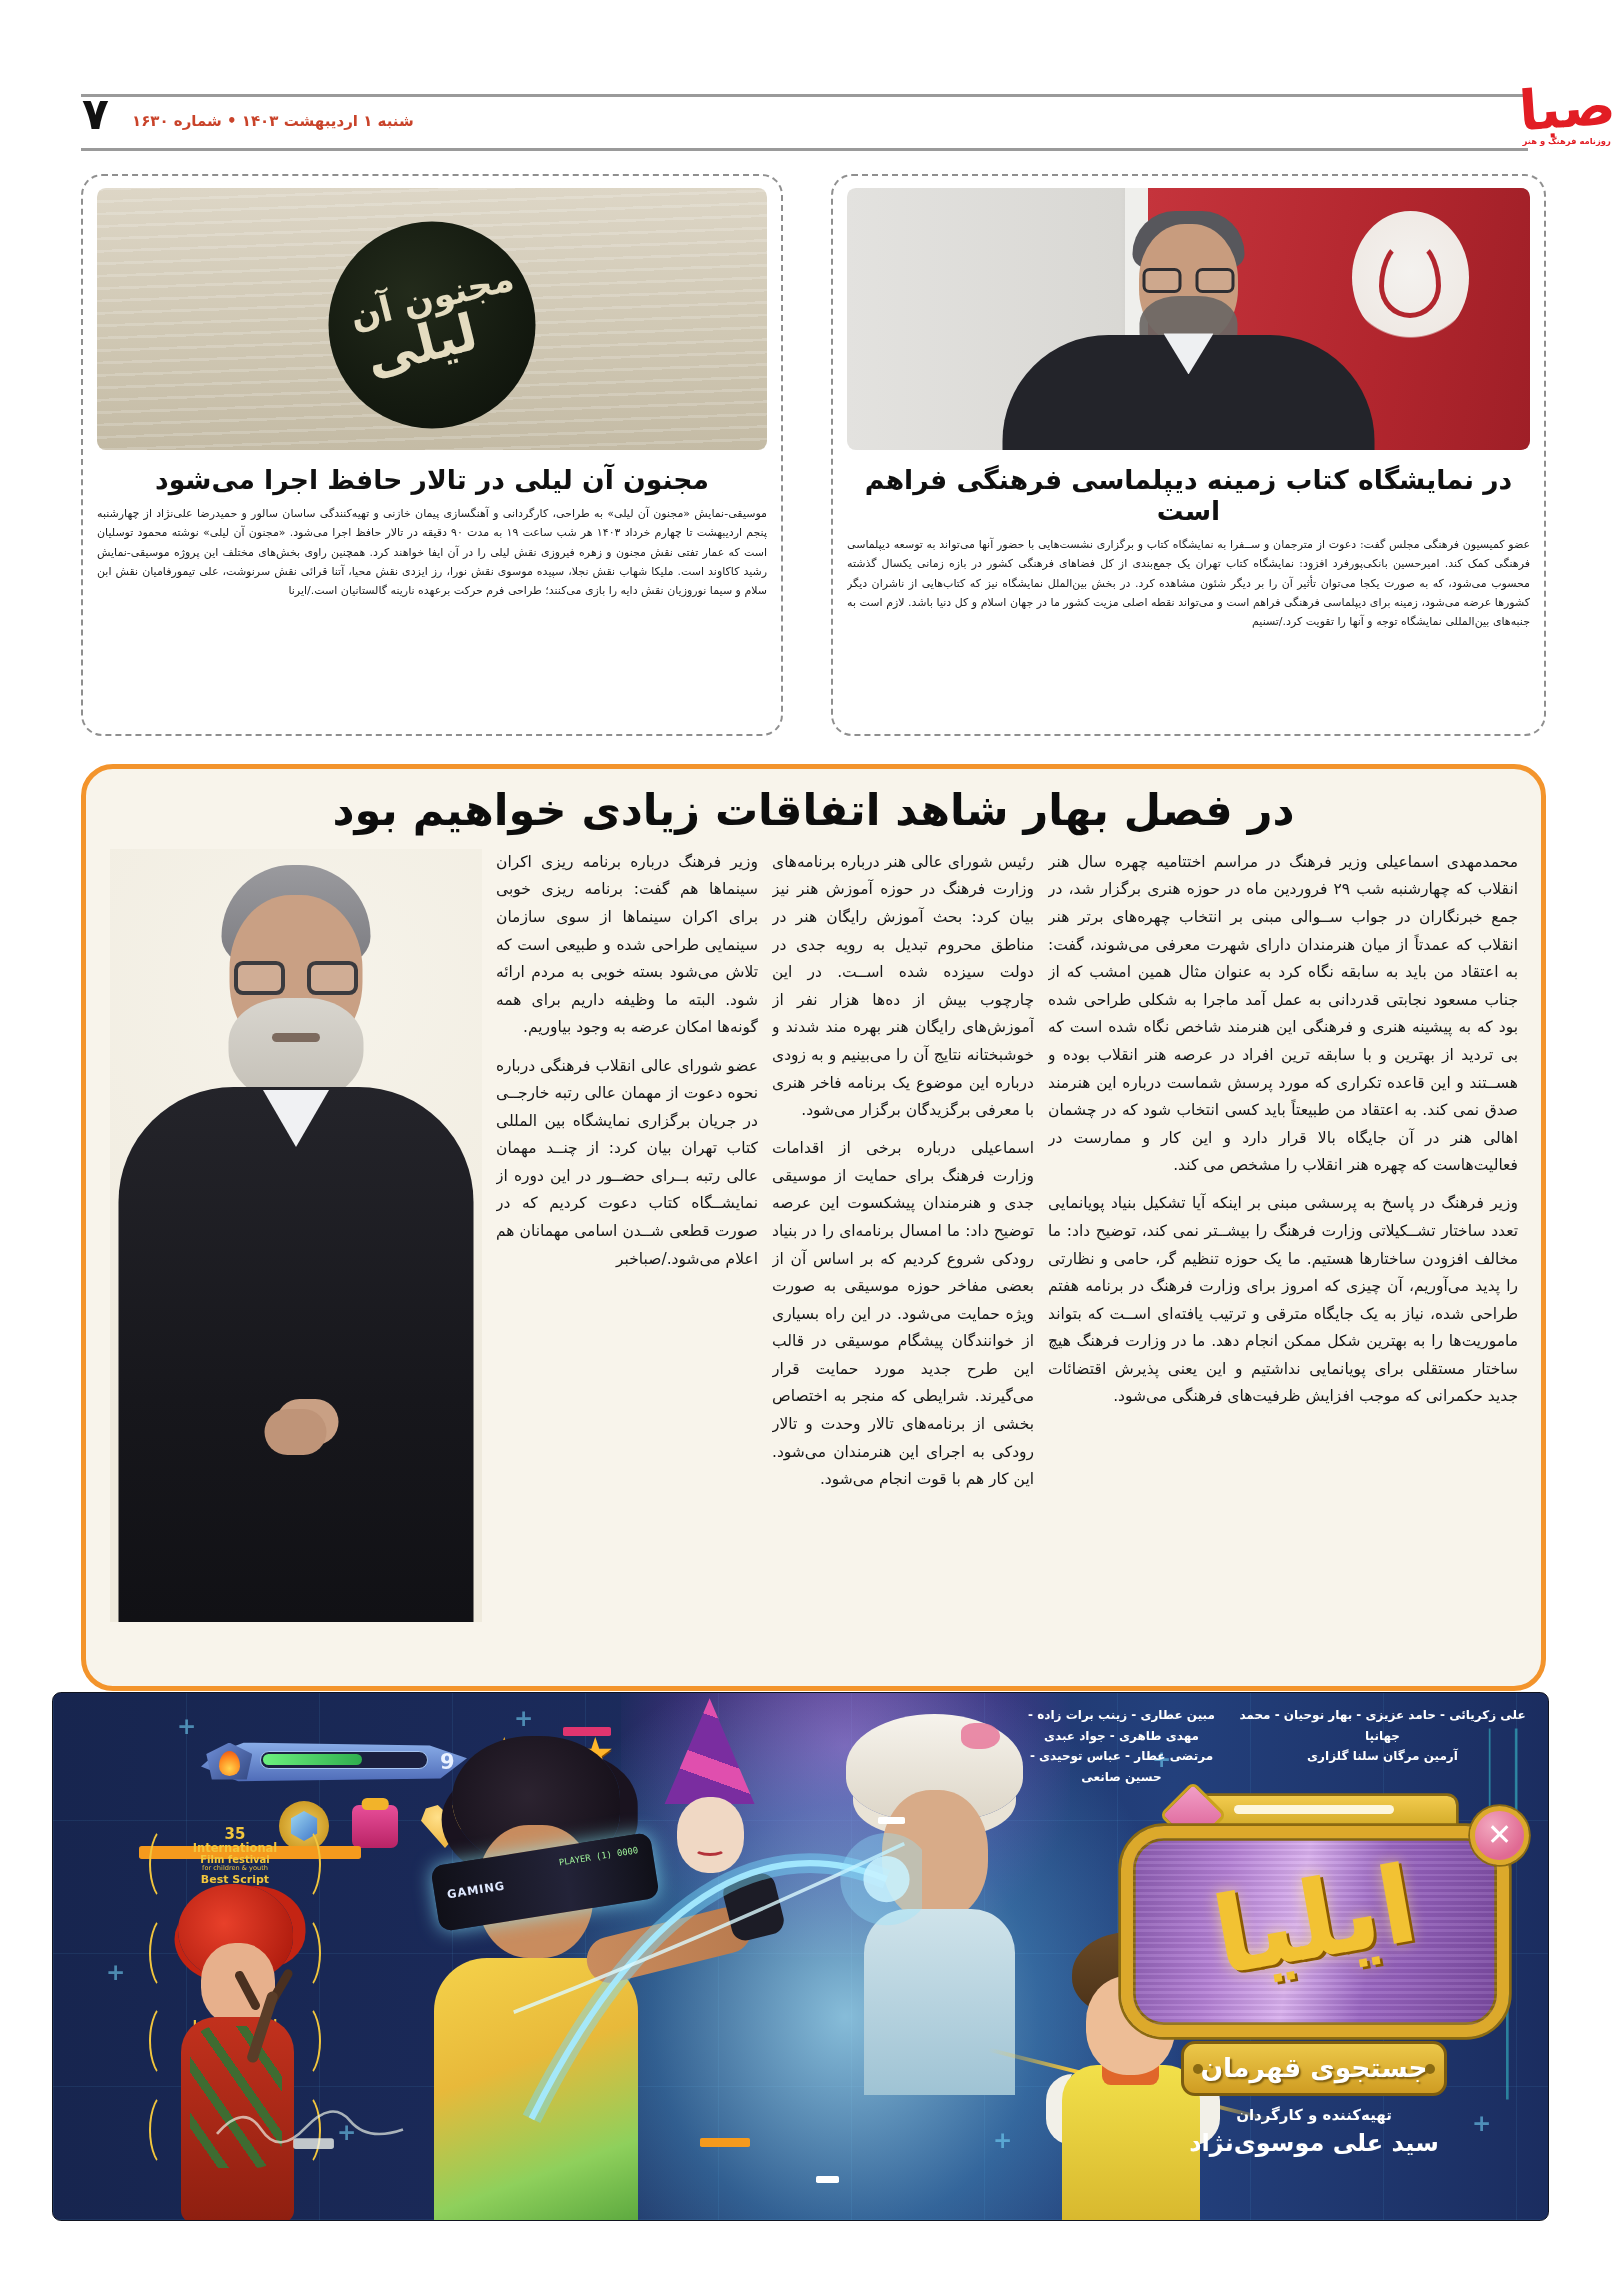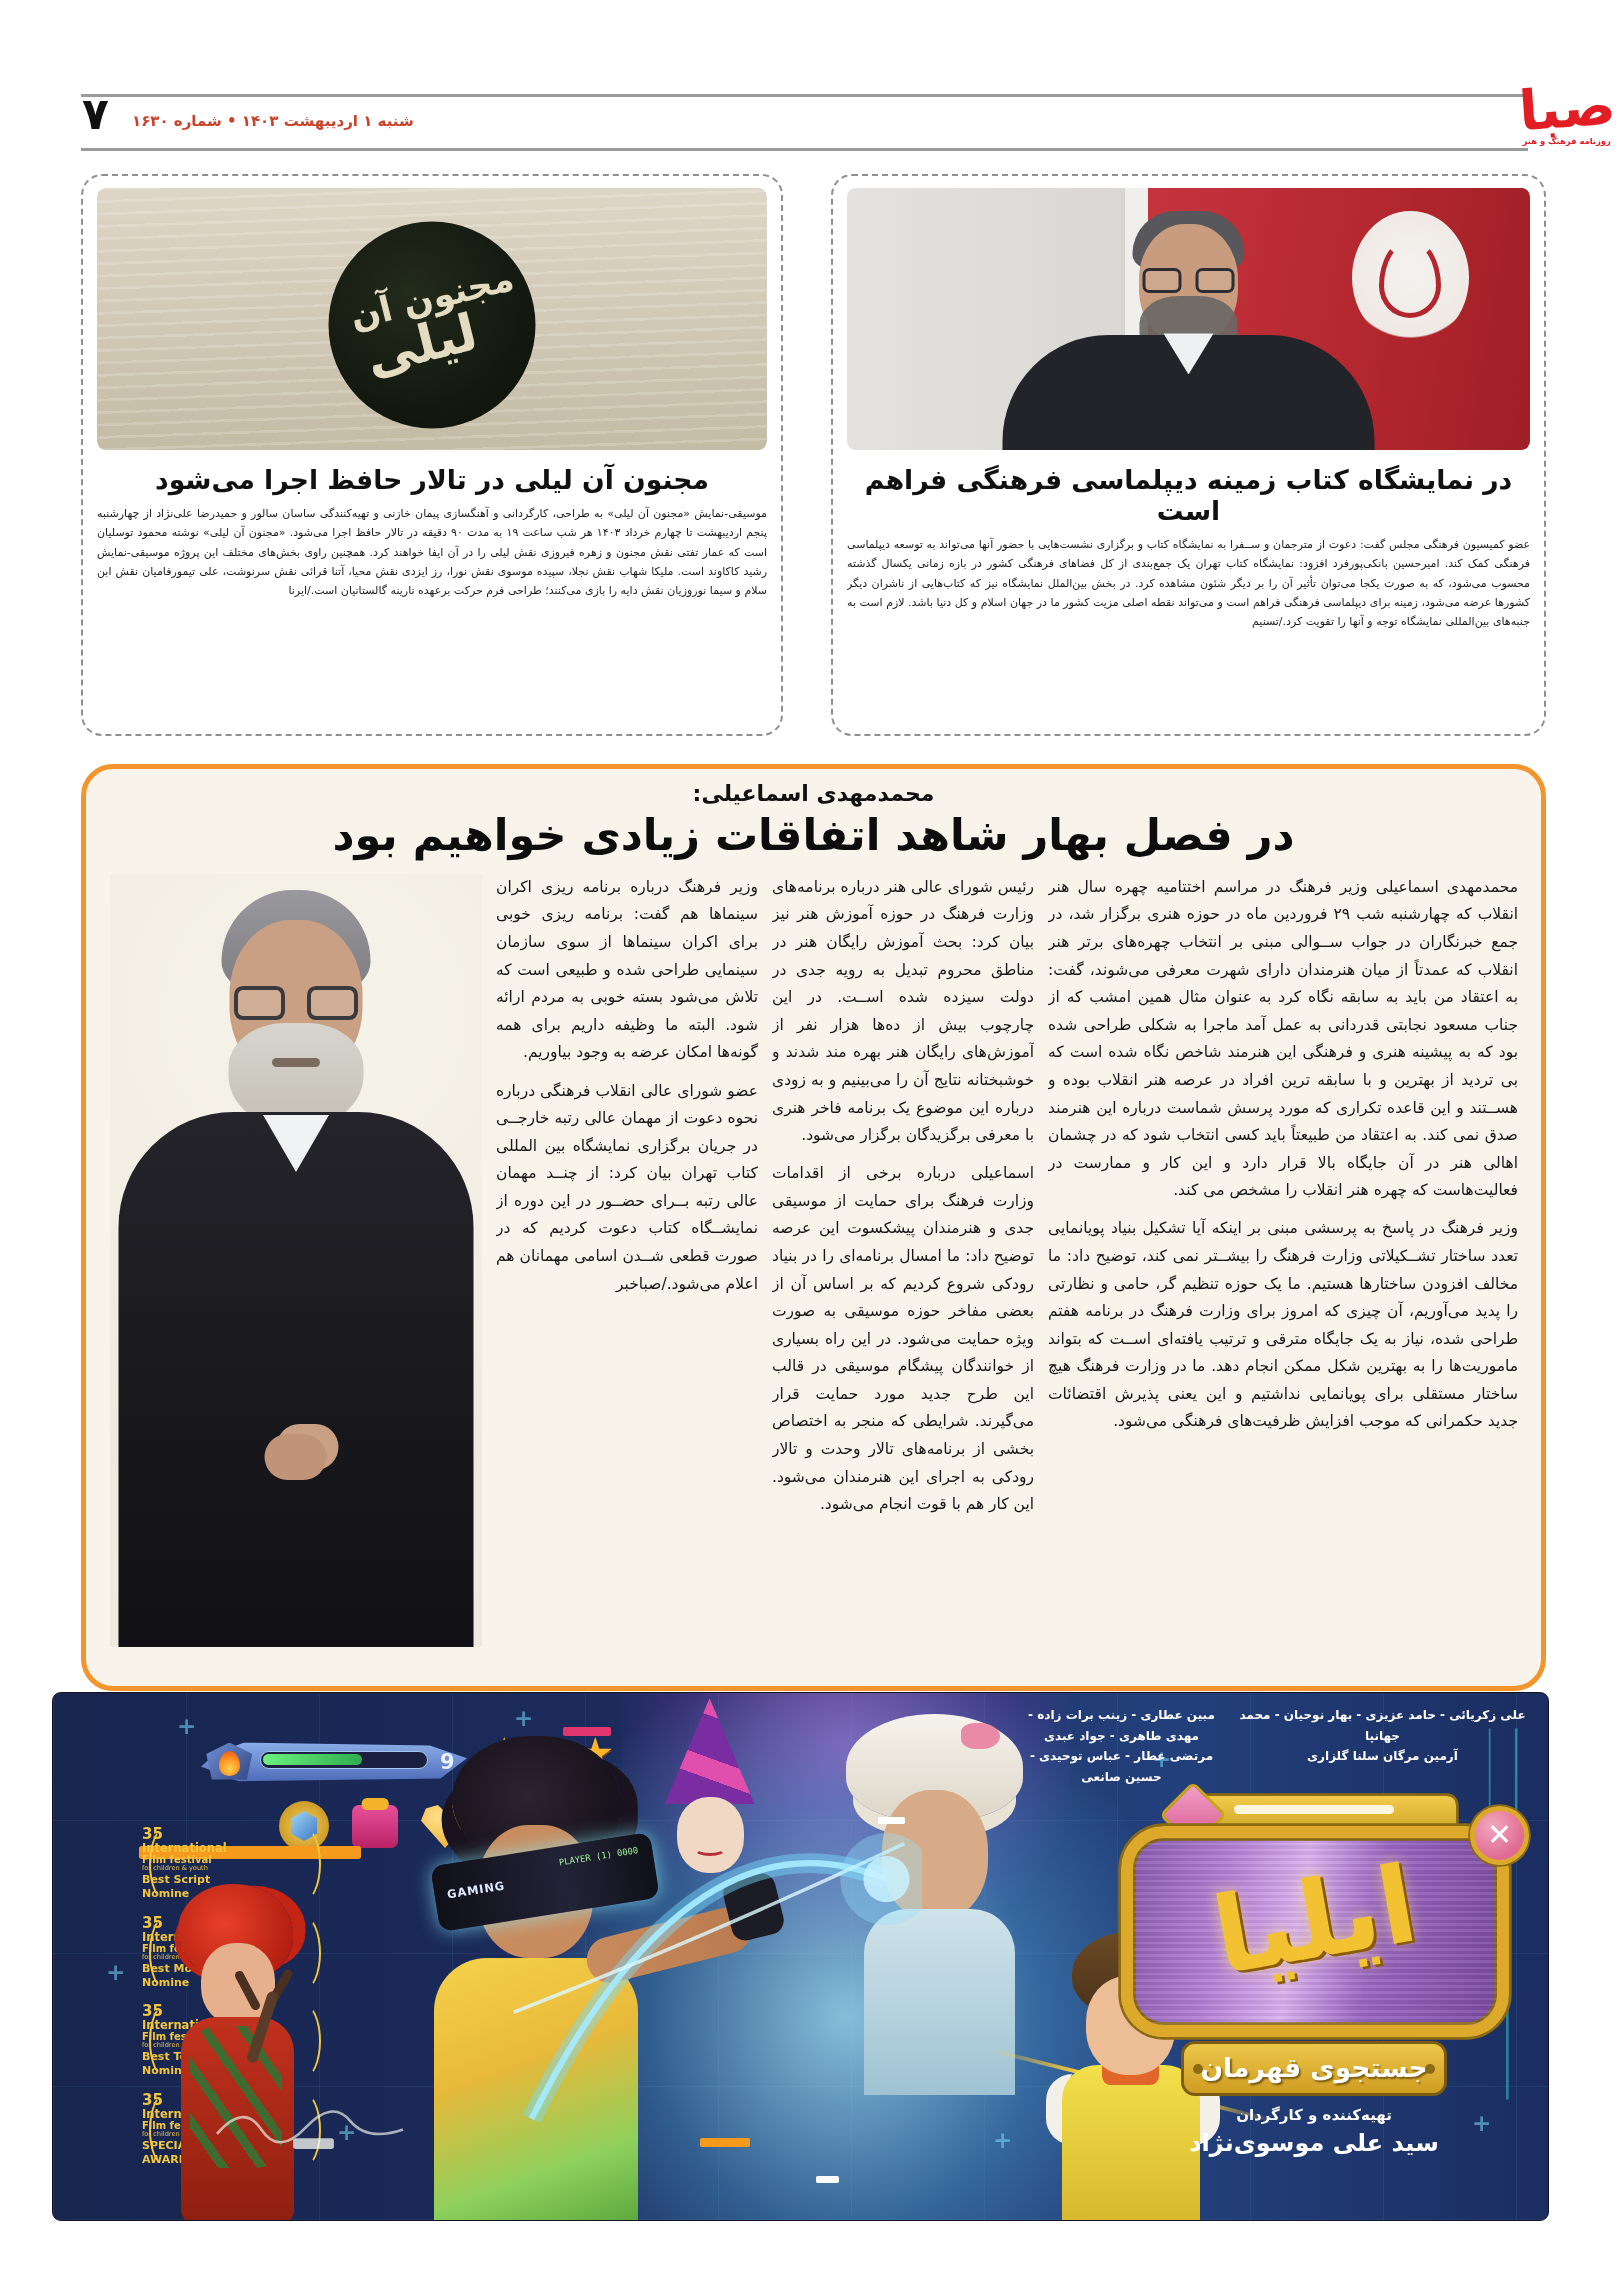--- a/index.html
+++ b/index.html
@@ -99,21 +99,21 @@
   .hud-icons { position:absolute; left:226px; top:108px; display:flex; gap:23px; align-items:center; }
   .ic-heart { width:48px; height:44px; position:relative; }
   .ic-heart:before { content:""; position:absolute; inset:0; background:radial-gradient(circle at 35% 30%, #ffe08a, #e8a21e); clip-path:polygon(50% 100%,0 38%,10% 10%,35% 2%,50% 18%,65% 2%,90% 10%,100% 38%); }
   .ic-gift { width:46px; height:43px; background:linear-gradient(180deg,#e84f9a,#b92365); border-radius:7px; position:relative; }
   .ic-gift:before { content:""; position:absolute; left:50%; top:-7px; width:26.6px; height:12.4px; transform:translateX(-50%); background:#f2b32a; border-radius:5.3px; }
   .ic-medal { width:50px; height:50px; border-radius:50%; background:radial-gradient(circle, #f2cf5e 0%, #c9951f 80%); position:relative; }
   .ic-medal:before { content:""; position:absolute; left:50%; top:50%; width:26.6px; height:30px; transform:translate(-50%,-50%); background:linear-gradient(135deg,#9fd9f2,#3f76c9); clip-path:polygon(50% 0,100% 25%,100% 75%,50% 100%,0 75%,0 25%); }
   .hud-orange { position:absolute; left:86px; top:153px; width:222px; height:13.3px; background:#f59a1d; border-radius:2.7px; }
 
   
-  .laurel { position:absolute; left:89px; width:186px; height:76px; color:#f2c63d; direction:ltr; line-height:1.08; }
+  .laurel { position:absolute; left:89px; width:186px; height:76px; color:#f2c63d; text-align:center; direction:ltr; line-height:1.08; }
   .laurel .arcL,.laurel .arcR { position:absolute; top:0; width:35px; height:100%; border:2.7px solid transparent; border-radius:50%; }
   .laurel .arcL { left:7px; border-left-color:#f2c63d; }
   .laurel .arcR { right:7px; border-right-color:#f2c63d; }
   .laurel .n { font-size:15px; font-weight:bold; }
   .laurel .t1 { font-size:11.5px; font-weight:bold; }
   .laurel .t2 { font-size:10px; font-weight:bold; }
   .laurel .t3 { font-size:6.6px; }
   .laurel .a { font-size:11px; font-weight:bold; margin-top:1.8px; }
 
   
@@ -231,21 +231,20 @@
         <div class="beard"></div>
           <div class="suit"></div>
           <div class="shirt"></div>
       </div>
     </div>
     <h2>در نمایشگاه کتاب زمینه دیپلماسی فرهنگی فراهم است</h2>
     <div class="body">عضو کمیسیون فرهنگی مجلس گفت: دعوت از مترجمان و ســفرا به نمایشگاه کتاب و برگزاری نشست‌هایی با حضور آنها می‌تواند به توسعه دیپلماسی فرهنگی کمک کند. امیرحسین بانکی‌پورفرد افزود: نمایشگاه کتاب تهران یک جمع‌بندی از کل فضاهای فرهنگی کشور در بازه زمانی یکسال گذشته محسوب می‌شود، که به صورت یکجا می‌توان تأثیر آن را بر دیگر شئون مشاهده کرد. در بخش بین‌الملل نمایشگاه نیز که کتاب‌هایی از ناشران دیگر کشورها عرضه می‌شود، زمینه برای دیپلماسی فرهنگی فراهم است و می‌تواند نقطه اصلی مزیت کشور ما در جهان اسلام و کل دنیا باشد. لازم است به جنبه‌های بین‌المللی نمایشگاه توجه و آنها را تقویت کرد./تسنیم</div>
   </div>
 
   <div class="main-box">
-    <div class="kicker">محمدمهدی اسماعیلی:</div>
     <div class="main-headline">در فصل بهار شاهد اتفاقات زیادی خواهیم بود</div>
     <div class="m-content">
       <div class="mcol a">
         <p>محمدمهدی اسماعیلی وزیر فرهنگ در مراسم اختتامیه چهره سال هنر انقلاب که چهارشنبه شب ۲۹ فروردین ماه در حوزه هنری برگزار شد، در جمع خبرنگاران در جواب ســوالی مبنی بر انتخاب چهره‌های برتر هنر انقلاب که عمدتاً از میان هنرمندان دارای شهرت معرفی می‌شوند، گفت: به اعتقاد من باید به سابقه نگاه کرد به عنوان مثال همین امشب که از جناب مسعود نجابتی قدردانی به عمل آمد ماجرا به شکلی طراحی شده بود که به پیشینه هنری و فرهنگی این هنرمند شاخص نگاه شده است که بی تردید از بهترین و با سابقه ترین افراد در عرصه هنر انقلاب بوده و هســتند و این قاعده تکراری که مورد پرسش شماست درباره این هنرمند صدق نمی کند. به اعتقاد من طبیعتاً باید کسی انتخاب شود که در چشمان اهالی هنر در آن جایگاه بالا قرار دارد و این کار و ممارست در فعالیت‌هاست که چهره هنر انقلاب را مشخص می کند.</p>
         <p>وزیر فرهنگ در پاسخ به پرسشی مبنی بر اینکه آیا تشکیل بنیاد پویانمایی تعدد ساختار تشــکیلاتی وزارت فرهنگ را بیشــتر نمی کند، توضیح داد: ما مخالف افزودن ساختارها هستیم. ما یک حوزه تنظیم گر، حامی و نظارتی را پدید می‌آوریم، آن چیزی که امروز برای وزارت فرهنگ در برنامه هفتم طراحی شده، نیاز به یک جایگاه مترقی و ترتیب یافته‌ای اســت که بتواند ماموریت‌ها را به بهترین شکل ممکن انجام دهد. ما در وزارت فرهنگ هیچ ساختار مستقلی برای پویانمایی نداشتیم و این یعنی پذیرش اقتضائات جدید حکمرانی که موجب افزایش ظرفیت‌های فرهنگی می‌شود.</p>
       </div>
       <div class="mcol b">
         <p>رئیس شورای عالی هنر درباره برنامه‌های وزارت فرهنگ در حوزه آموزش هنر نیز بیان کرد: بحث آموزش رایگان هنر در مناطق محروم تبدیل به رویه جدی در دولت سیزده شده اســت. در این چارچوب بیش از ده‌ها هزار نفر از آموزش‌های رایگان هنر بهره مند شدند و خوشبختانه نتایج آن را می‌بینیم و به زودی درباره این موضوع یک برنامه فاخر هنری با معرفی برگزیدگان برگزار می‌شود.</p>
         <p>اسماعیلی درباره برخی از اقدامات وزارت فرهنگ برای حمایت از موسیقی جدی و هنرمندان پیشکسوت این عرصه توضیح داد: ما امسال برنامه‌ای را در بنیاد رودکی شروع کردیم که بر اساس آن از بعضی مفاخر حوزه موسیقی به صورت ویژه حمایت می‌شود. در این راه بسیاری از خوانندگان پیشگام موسیقی در قالب این طرح جدید مورد حمایت قرار می‌گیرند. شرایطی که منجر به اختصاص بخشی از برنامه‌های تالار وحدت و تالار رودکی به اجرای این هنرمندان می‌شود. این کار هم با قوت انجام می‌شود.</p>
       </div>

